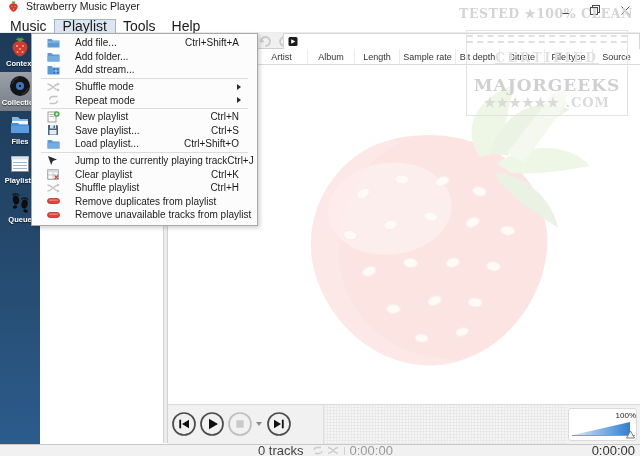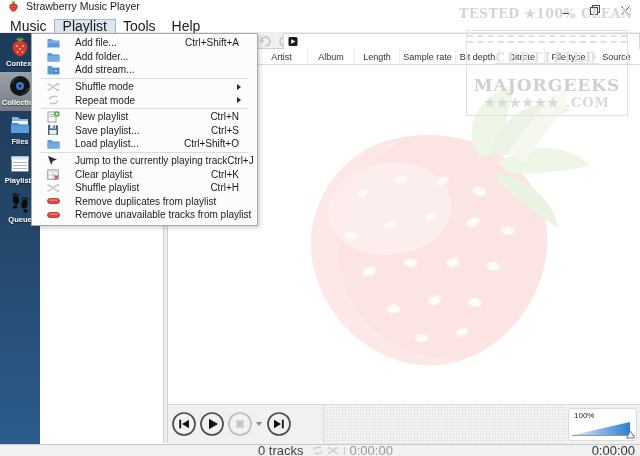--- a/index.html
+++ b/index.html
@@ -40,21 +40,21 @@
   .tb-icon { position:absolute; top:1px; }
   .pl-tab { position:absolute; left:115px; top:0; right:0; height:16px; background:#fff;
     border:1px solid #d6d6d6; border-bottom:none; }
   .pl-tab .tabicon { position:absolute; left:4px; top:2px; }
   .header { display:flex; height:16px; background:#fff; border-bottom:1px solid #d9d9d9; }
   .hcell { font-size:9px; color:#333; display:flex; align-items:center; justify-content:center;
     border-right:1px solid #ececec; overflow:hidden; white-space:nowrap; }
   .plbody { position:relative; height:339px; background:#fff; overflow:hidden; }
   .strawberry-wm { position:absolute; left:80px; top:2px; opacity:0.14; }
   
-  .controlsbar { position:relative; height:40px; background:#f1f1f1; border-top:1px solid #dadada; }
+  .controlsbar { position:relative; height:40px; background:#f1f1f1; border-top:1px solid #dadada;text-align:right; }
   .ctlbtns { position:absolute; left:3px; top:6px; display:flex; align-items:center; }
   .cbtn { width:26px; height:26px; margin-right:2px; }
   .stop-arrow { width:0; height:0; border-left:3.5px solid transparent; border-right:3.5px solid transparent;
     border-top:4px solid #8a8a8a; margin:0 4px 0 1px; }
   .trackslider { position:absolute; left:155px; top:0; width:244px; height:39px;
     border-left:1px solid #dedede;
     background-image:repeating-linear-gradient(90deg,#e9e9e9 0 1px,transparent 1px 3px),
                      repeating-linear-gradient(0deg,#e9e9e9 0 1px,#f5f5f5 1px 3px); }
   .volpanel { position:absolute; left:400px; top:3px; width:69px; height:33px; background:#fff;
     border:1px solid #dadada; border-radius:3px; }

